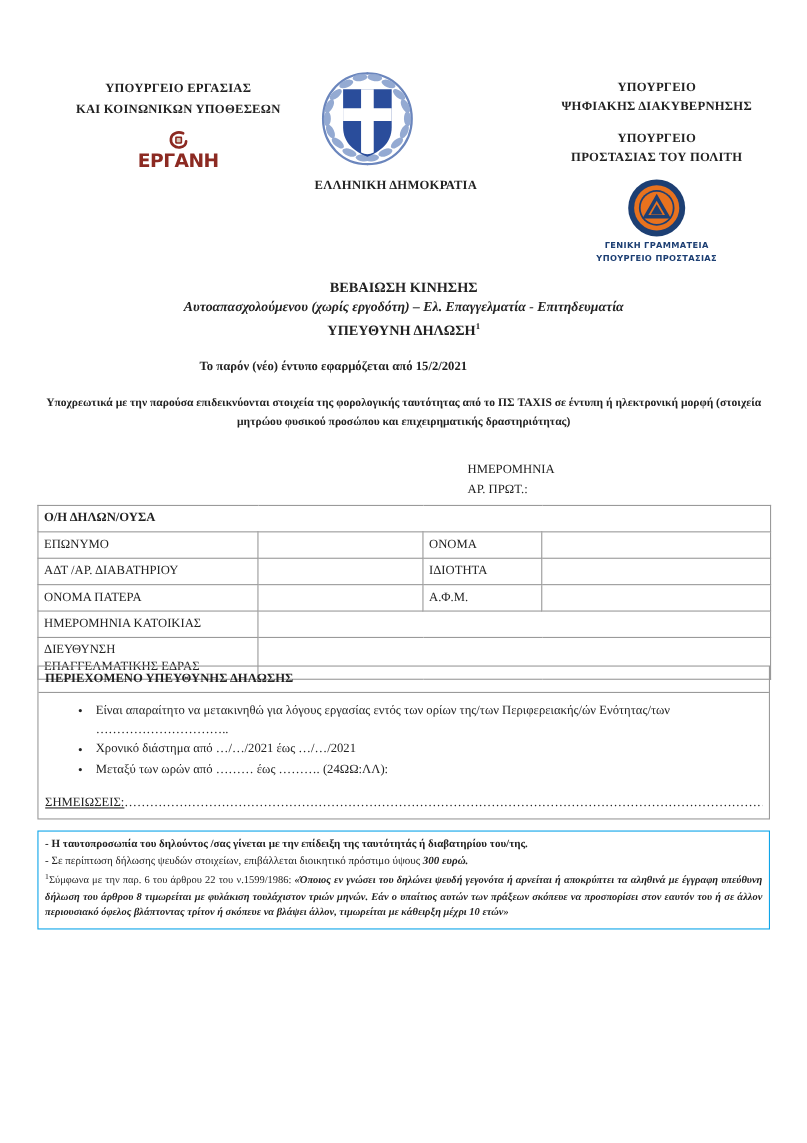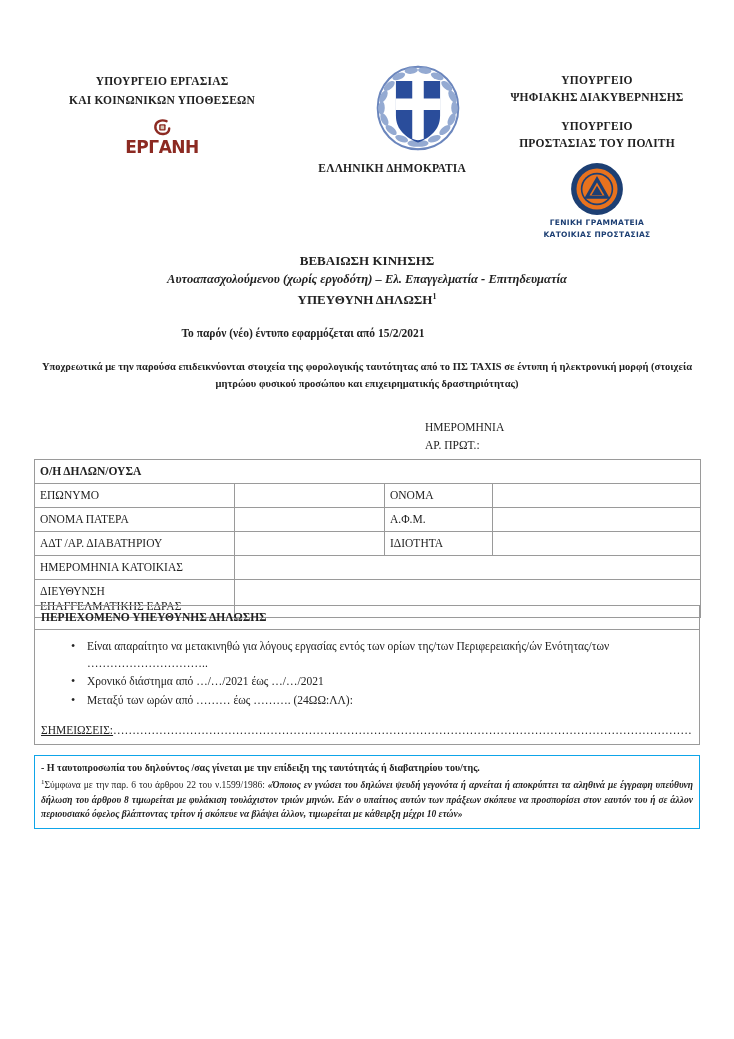--- a/index.html
+++ b/index.html
@@ -67,21 +67,21 @@
     color: #8c2a22;
     letter-spacing: -0.5px;
     line-height: 19px;
   }
 
   .hdr-center {
     position: absolute;
     left: 286px;
     top: 0px;
     width: 180px;
-    text-align: right;
+    text-align: left;
   }
   .emblem {
     margin: 0 auto;
   }
   .hdr-center .caption {
     margin-top: 2px;
     font-size: 11.5px;
     font-weight: bold;
     letter-spacing: 0.2px;
     white-space: nowrap;
@@ -360,21 +360,21 @@
             <circle cx="50" cy="50" r="48" fill="#1d3f73"></circle>
             <circle cx="50" cy="50" r="38" fill="#e8721e"></circle>
             <circle cx="50" cy="50" r="30" fill="#1d3f73"></circle>
             <circle cx="50" cy="50" r="27" fill="#e8721e"></circle>
             <path d="M50 26 L74 68 L26 68 Z" fill="#1d3f73"></path>
             <path d="M50 38 L64 62 L36 62 Z" fill="#e8721e"></path>
             <path d="M50 44 L60 61 L40 61 Z" fill="#1d3f73"></path>
           </svg>
         </span>
         <div class="civil-cap">ΓΕΝΙΚΗ ΓΡΑΜΜΑΤΕΙΑ</div>
-        <div class="civil-cap">ΚΑΤΟΙΚΙΑΣ ΠΡΟΣΤΑΣΙΑΣ</div>
+        <div class="civil-cap">ΥΠΟΥΡΓΕΙΟ ΠΡΟΣΤΑΣΙΑΣ</div>
       </div>
     </div>
   </div>
 
   <div class="titleblock">
     <div class="t1">ΒΕΒΑΙΩΣΗ ΚΙΝΗΣΗΣ</div>
     <div class="t2">Αυτοαπασχολούμενου (χωρίς εργοδότη) – Ελ. Επαγγελματία - Επιτηδευματία</div>
     <div class="t3">
       <span>ΥΠΕΥΘΥΝΗ ΔΗΛΩΣΗ</span><sup>1</sup>
     </div>
@@ -400,29 +400,29 @@
       <tr>
         <td class="hdr" colspan="4">Ο/Η ΔΗΛΩΝ/ΟΥΣΑ</td>
       </tr>
       <tr>
         <td>ΕΠΩΝΥΜΟ</td>
         <td></td>
         <td>ΟΝΟΜΑ</td>
         <td></td>
       </tr>
       <tr>
+        <td>ΑΔΤ /ΑΡ. ΔΙΑΒΑΤΗΡΙΟΥ</td>
+        <td></td>
+        <td>ΙΔΙΟΤΗΤΑ</td>
+        <td></td>
+      </tr>
+      <tr>
         <td>ΟΝΟΜΑ ΠΑΤΕΡΑ</td>
         <td></td>
         <td>Α.Φ.Μ.</td>
-        <td></td>
-      </tr>
-      <tr>
-        <td>ΑΔΤ /ΑΡ. ΔΙΑΒΑΤΗΡΙΟΥ</td>
-        <td></td>
-        <td>ΙΔΙΟΤΗΤΑ</td>
         <td></td>
       </tr>
       <tr>
         <td>ΗΜΕΡΟΜΗΝΙΑ ΚΑΤΟΙΚΙΑΣ</td>
         <td colspan="3"></td>
       </tr>
       <tr>
         <td class="tall">
           <div>ΔΙΕΥΘΥΝΣΗ</div>
           <div>ΕΠΑΓΓΕΛΜΑΤΙΚΗΣ ΕΔΡΑΣ</div>
@@ -441,18 +441,21 @@
         <li>Μεταξύ των ωρών από ……… έως ………. (24ΩΩ:ΛΛ):</li>
       </ul>
       <div class="notes">
         <span class="lbl">ΣΗΜΕΙΩΣΕΙΣ:</span><span class="dots">……………………………………………………………………………………………………………………………………………………………………………</span>
       </div>
     </div>
   </div>
 
   <div class="foot">
     <div class="f1">- Η ταυτοπροσωπία του δηλούντος /σας γίνεται με την επίδειξη της ταυτότητάς ή διαβατηρίου του/της.</div>
+    <div class="f2">
+      <span>- Σε περίπτωση δήλωσης ψευδών στοιχείων, επιβάλλεται διοικητικό πρόστιμο ύψους </span><b>300 ευρώ.</b>
+    </div>
     <div class="f3">
       <sup>1</sup><span>Σύμφωνα με την παρ. 6 του άρθρου 22 του ν.1599/1986: </span><span class="law">«Όποιος εν γνώσει του δηλώνει ψευδή γεγονότα ή αρνείται ή αποκρύπτει τα αληθινά με έγγραφη υπεύθυνη δήλωση του άρθρου 8 τιμωρείται με φυλάκιση τουλάχιστον τριών μηνών. Εάν ο υπαίτιος αυτών των πράξεων σκόπευε να προσπορίσει στον εαυτόν του ή σε άλλον περιουσιακό όφελος βλάπτοντας τρίτον ή σκόπευε να βλάψει άλλον, τιμωρείται με κάθειρξη μέχρι 10 ετών»</span>
     </div>
   </div>
 
 </div>
 
 </body></html>

